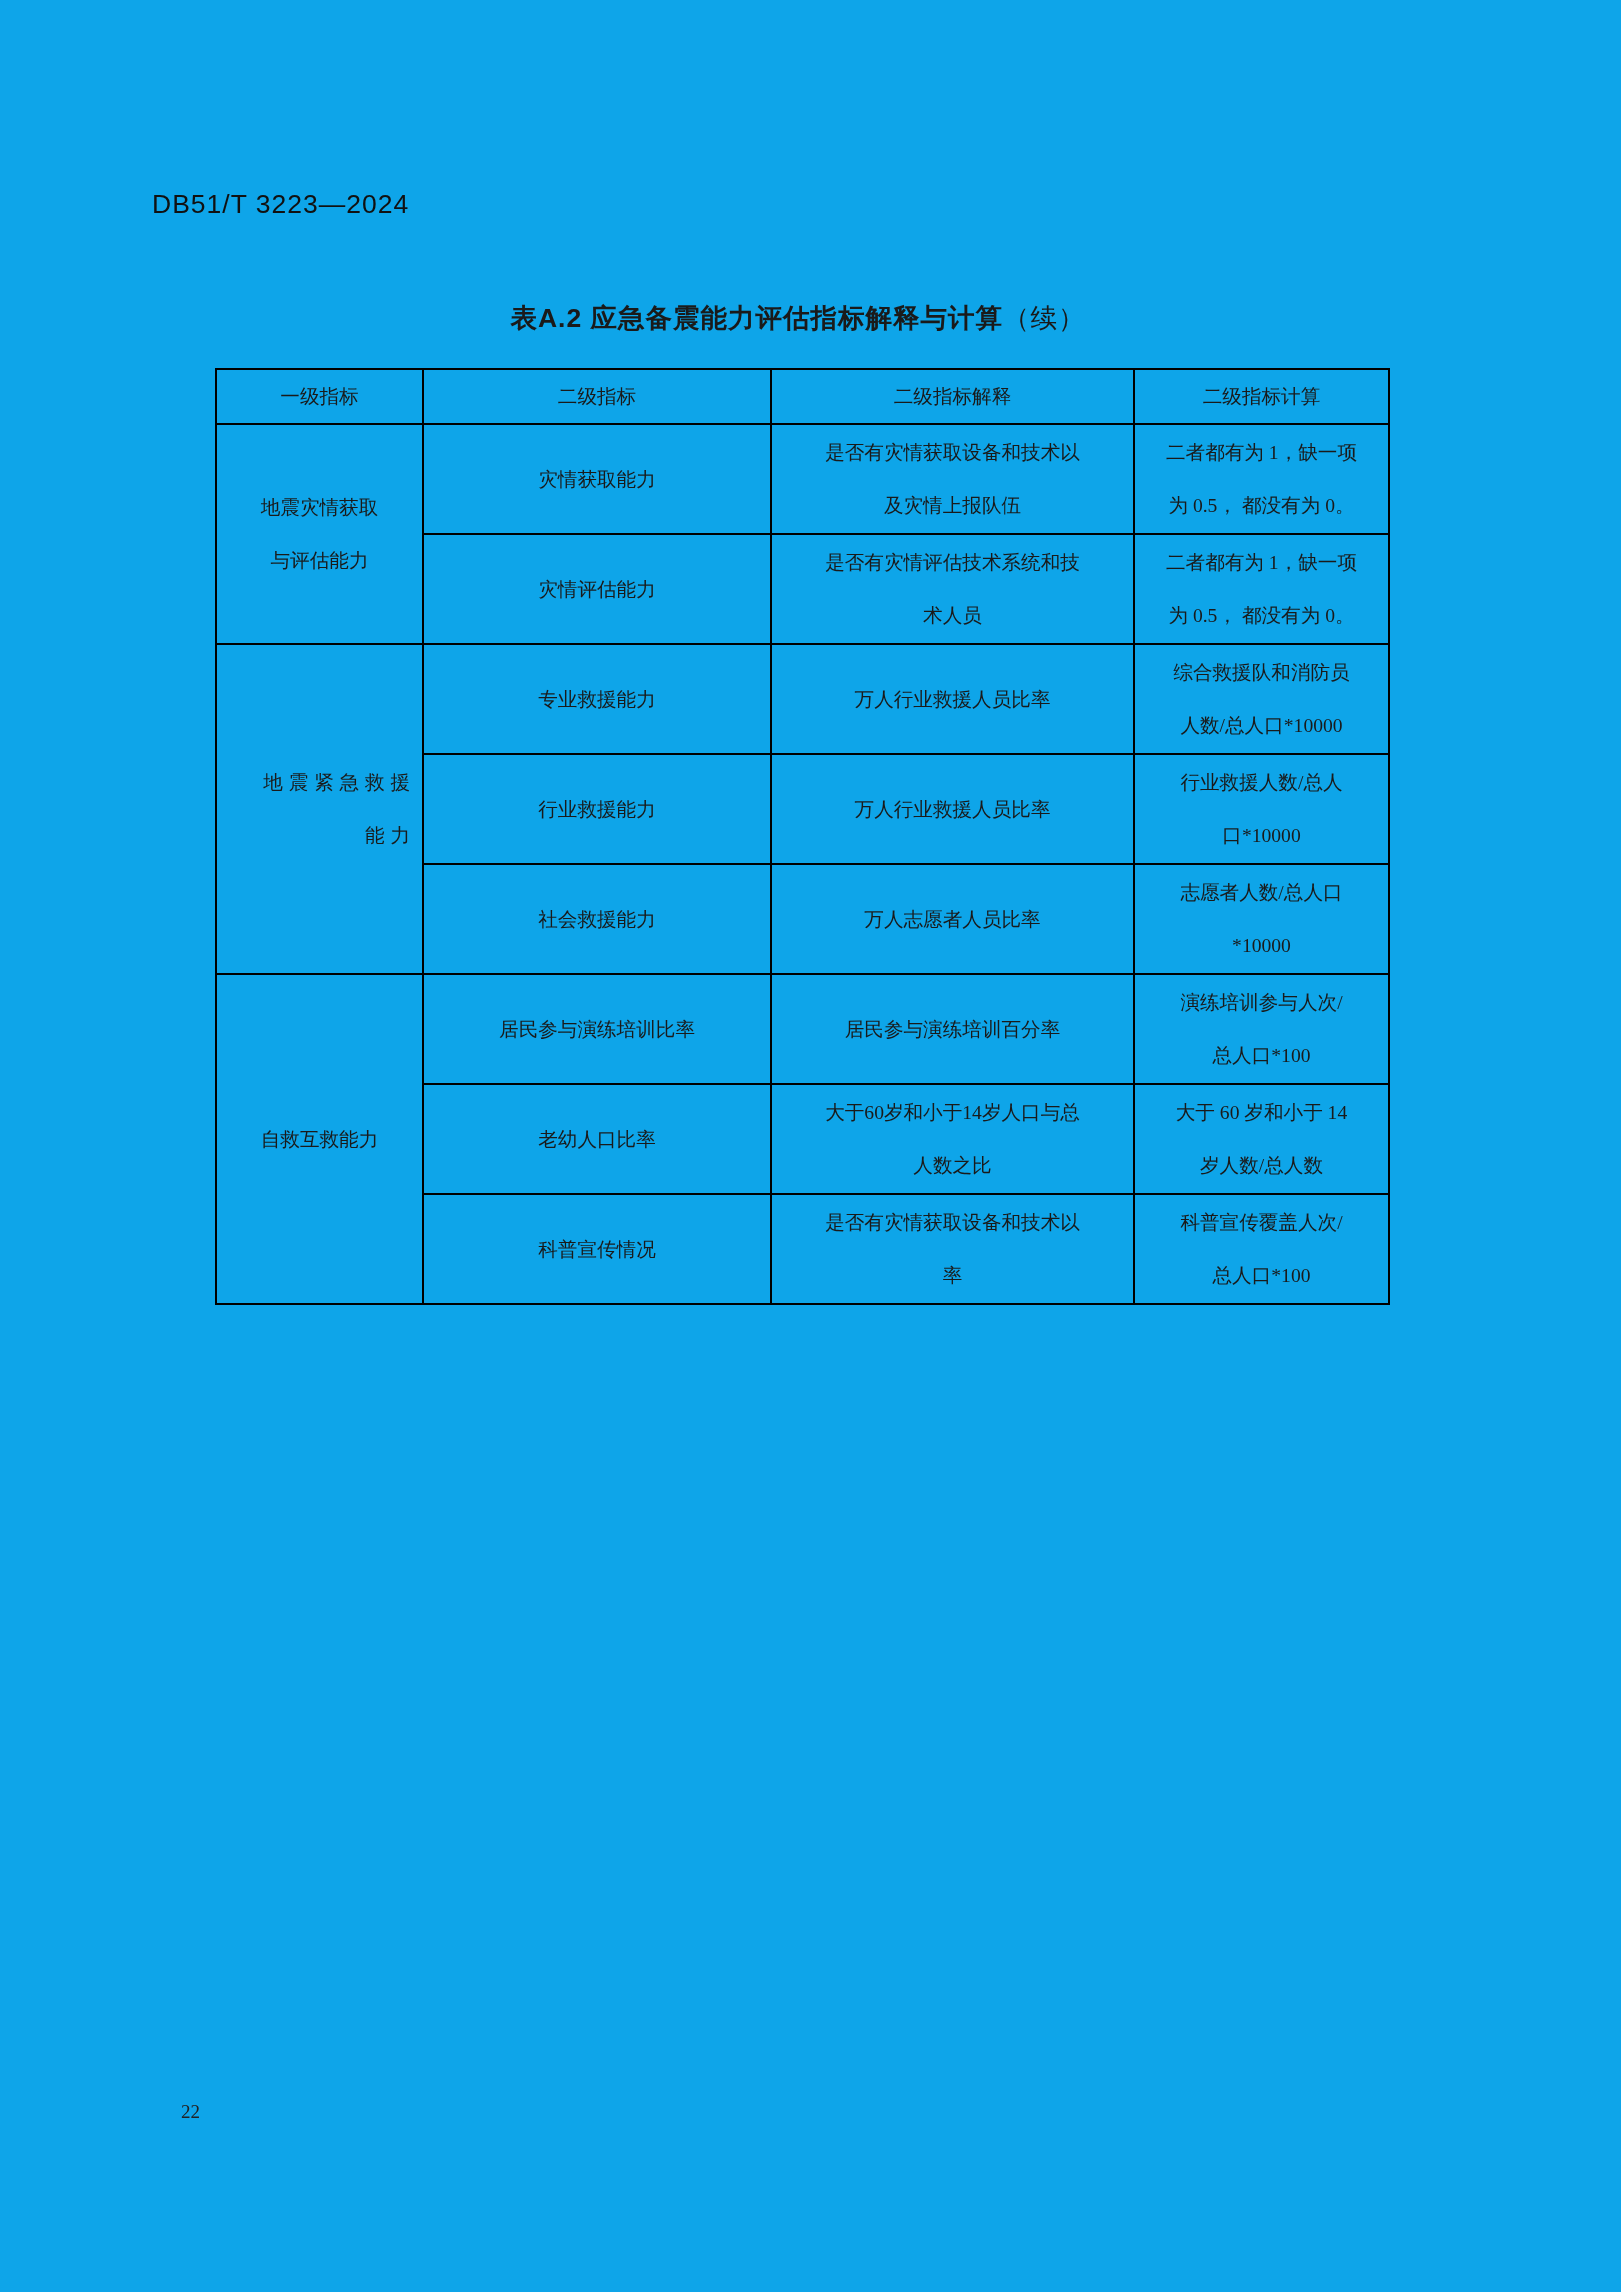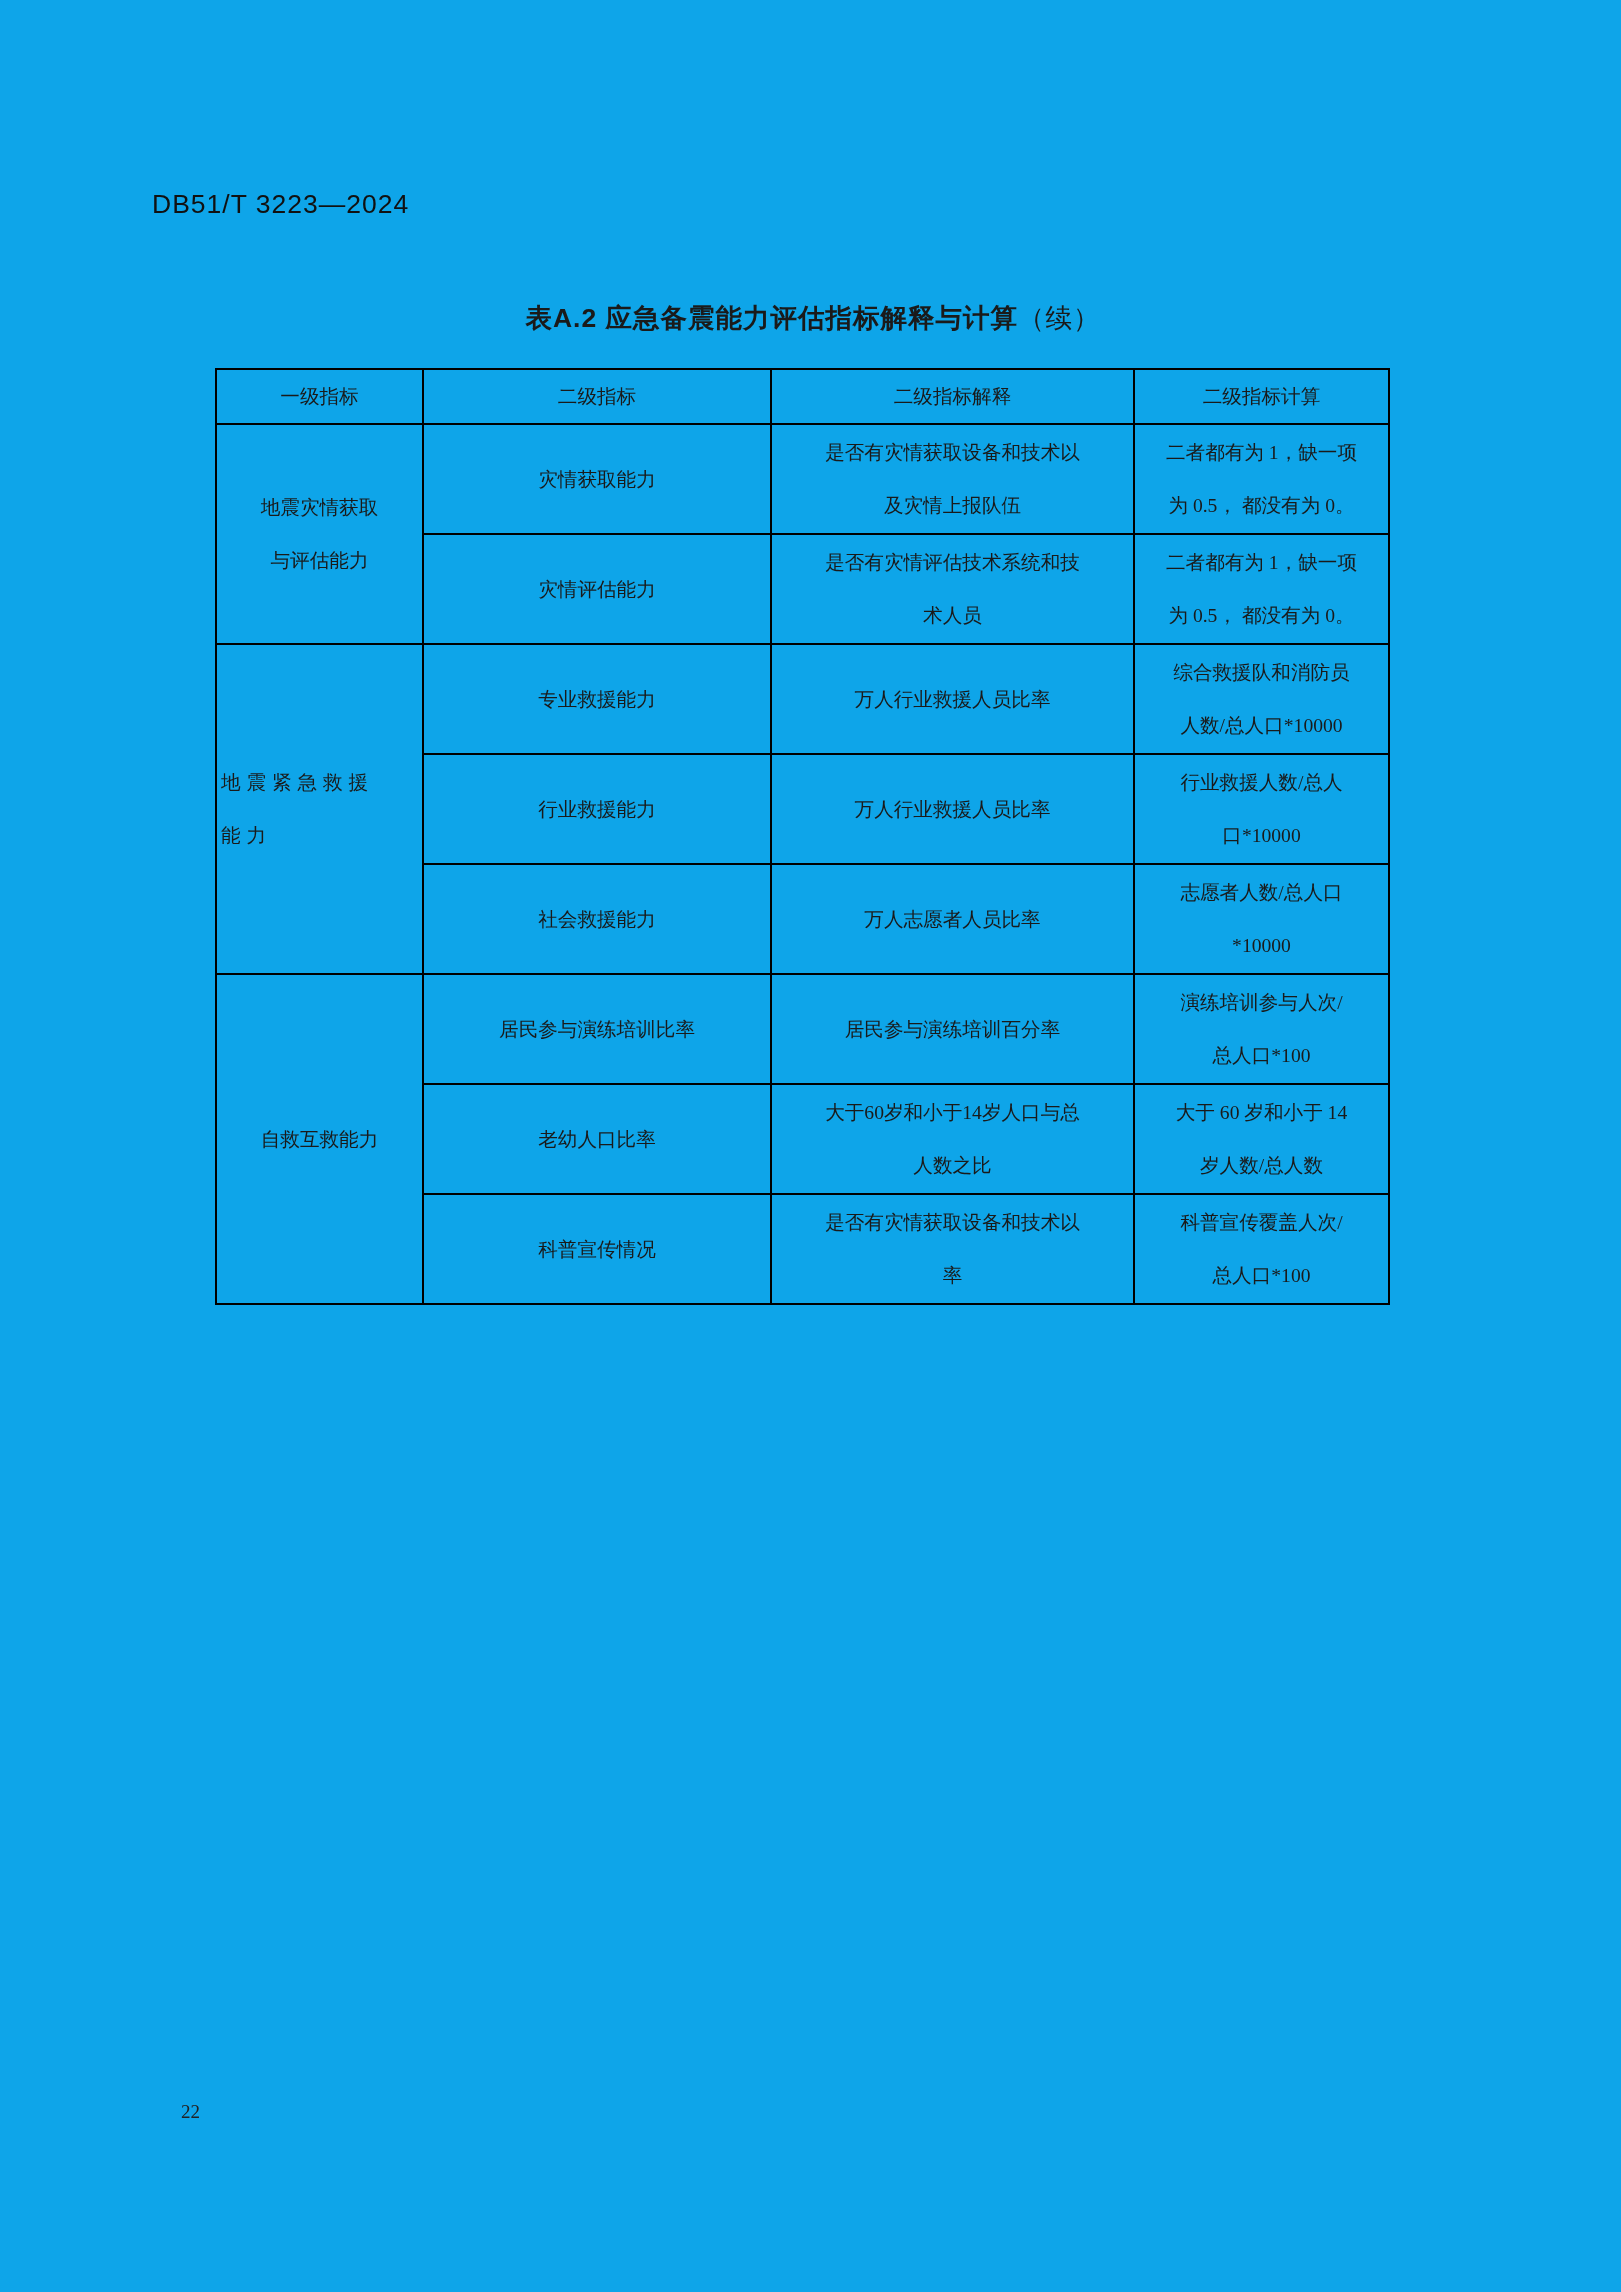--- a/index.html
+++ b/index.html
@@ -20,21 +20,21 @@
     top: 189px;
     font-family: "Liberation Sans", "DejaVu Sans", sans-serif;
     font-size: 26.5px;
     letter-spacing: 1px;
     color: #111;
     white-space: nowrap;
   }
   .table-title {
     position: absolute;
     top: 300px;
-    left: 227px;
+    left: 212px;
     width: 1172px;
     text-align: center;
     white-space: nowrap;
     font-size: 26.5px;
   }
   .table-title .title-main {
     font-family: "Liberation Sans", "DejaVu Sans", sans-serif;
     font-weight: bold;
     letter-spacing: 1px;
   }
@@ -63,21 +63,21 @@
     color: #1a1a1a;
   }
   .indicator-table th {
     height: 55px;
     line-height: 23.5px;
     font-size: 19.6px;
   }
   .indicator-table tr.data-row { height: 110px; }
   .indicator-table td { line-height: 53px; }
   td.level1-justify {
-    text-align: left;
+    text-align: right;
     padding-left: 4px;
     letter-spacing: 5.9px;
   }
   .page-number {
     position: absolute;
     left: 181px;
     top: 2101px;
     font-family: "Liberation Serif", "DejaVu Serif", serif;
     font-size: 19px;
     color: #222;

